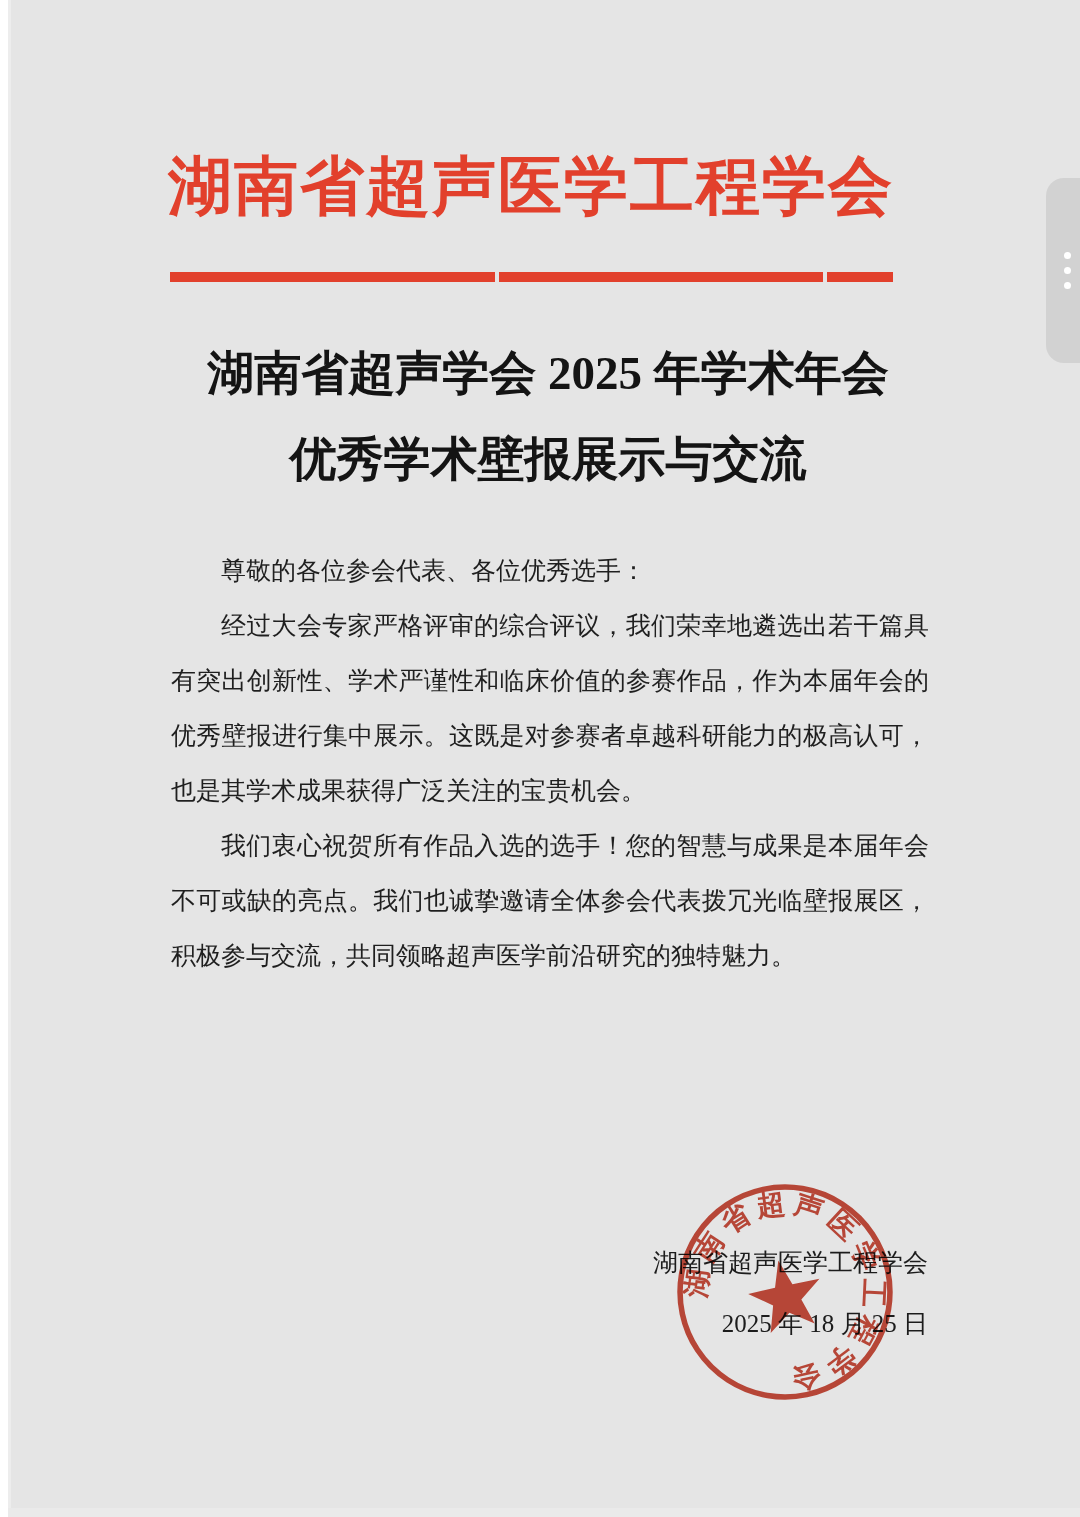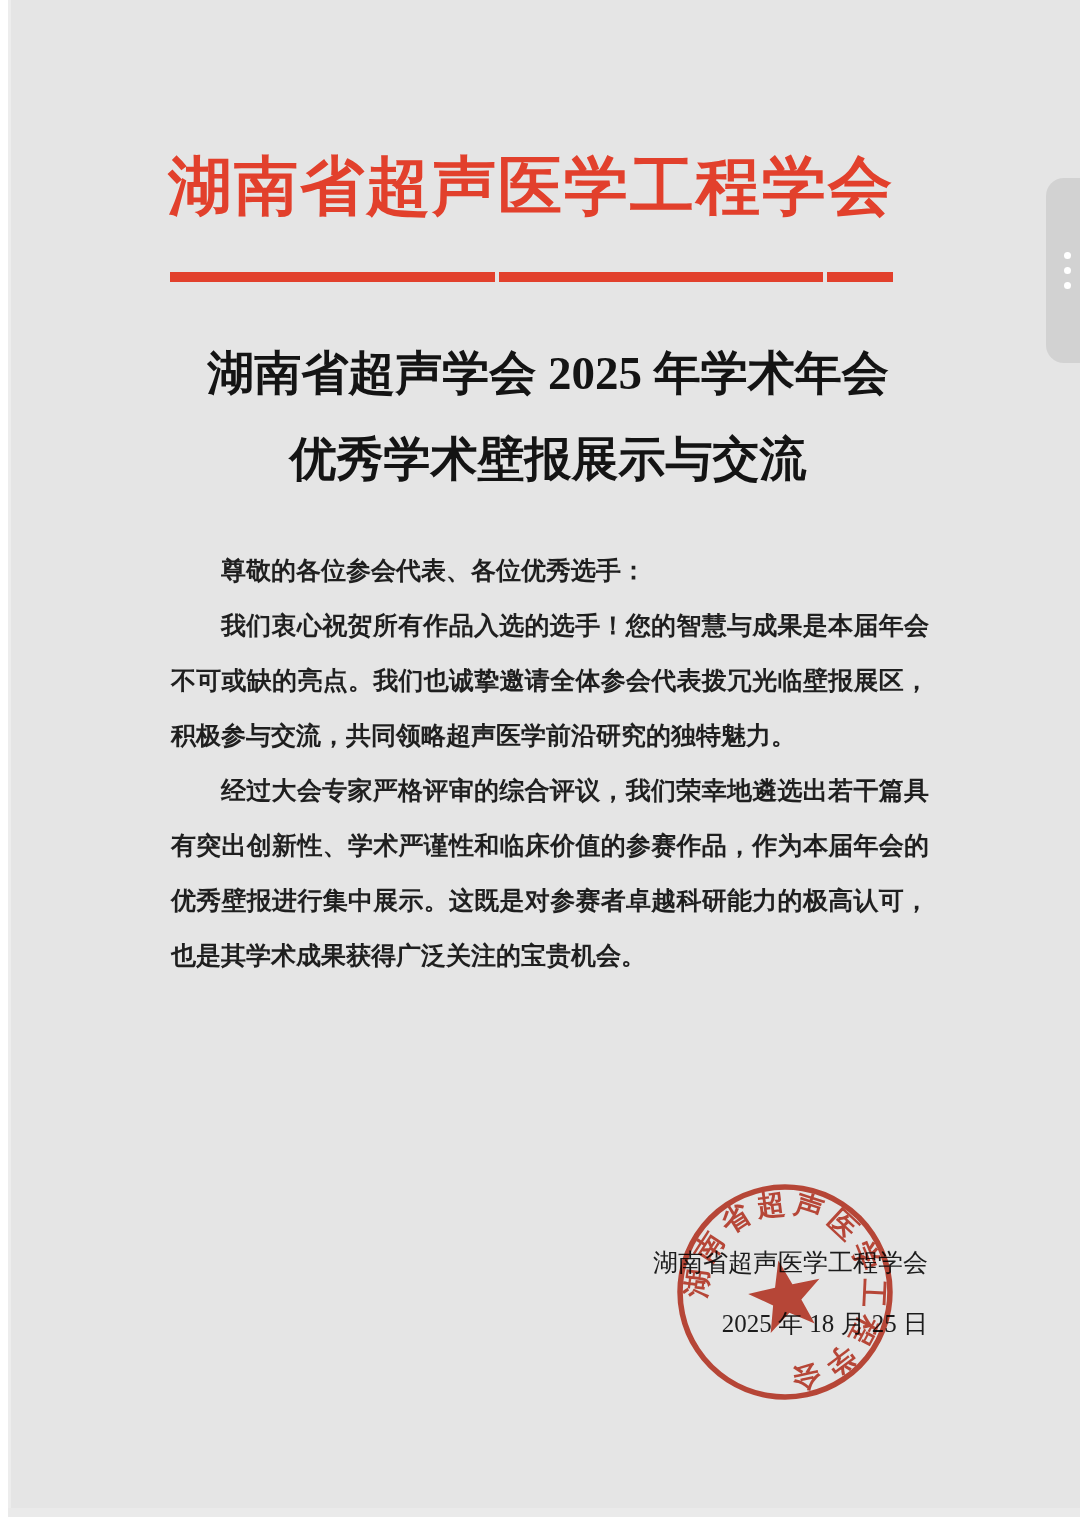--- a/index.html
+++ b/index.html
@@ -26,21 +26,21 @@
   .doc-title{
     position:absolute;left:40px;top:330px;width:1000px;text-align:center;
     font-weight:700;color:#141414;font-size:47px;line-height:86px;
   }
   .doc-title div{white-space:nowrap;}
 
   .body-text{
     position:absolute;left:163px;top:543px;width:758px;
     font-size:25px;line-height:55px;color:#1f1f1f;text-align:justify;
   }
-  .body-text p{margin:0;text-indent:2em;font-weight:bold;}
+  .body-text p{margin:0;text-indent:2em;}
 
   .signature{
     position:absolute;right:160px;top:1248px;text-align:right;
     font-size:25px;color:#1c1c1c;z-index:1;
   }
   .signature .sig-org{line-height:30px;}
   .signature .sig-date{line-height:30px;margin-top:31px;}
 
   .stamp{
     position:absolute;left:666px;top:1181px;width:222px;height:222px;
@@ -70,22 +70,22 @@
     <span class="seg3"></span>
   </div>
 
   <div class="doc-title">
     <div>湖南省超声学会 2025 年学术年会</div>
     <div>优秀学术壁报展示与交流</div>
   </div>
 
   <div class="body-text">
     <p>尊敬的各位参会代表、各位优秀选手：</p>
+    <p>经过大会专家严格评审的综合评议，我们荣幸地遴选出若干篇具有突出创新性、学术严谨性和临床价值的参赛作品，作为本届年会的优秀壁报进行集中展示。这既是对参赛者卓越科研能力的极高认可，也是其学术成果获得广泛关注的宝贵机会。</p>
     <p>我们衷心祝贺所有作品入选的选手！您的智慧与成果是本届年会不可或缺的亮点。我们也诚挚邀请全体参会代表拨冗光临壁报展区，积极参与交流，共同领略超声医学前沿研究的独特魅力。</p>
-    <p>经过大会专家严格评审的综合评议，我们荣幸地遴选出若干篇具有突出创新性、学术严谨性和临床价值的参赛作品，作为本届年会的优秀壁报进行集中展示。这既是对参赛者卓越科研能力的极高认可，也是其学术成果获得广泛关注的宝贵机会。</p>
   </div>
 
   <div class="signature">
     <div class="sig-org">湖南省超声医学工程学会</div>
     <div class="sig-date">2025 年 18 月 25 日</div>
   </div>
 
   <svg class="stamp" viewBox="0 0 220 220" xmlns="http://www.w3.org/2000/svg">
     <defs>
       <path id="sealArc" d="M 32,110 A 78,78 0 1 1 188,110 A 78,78 0 1 1 32,110" fill="none"></path>

